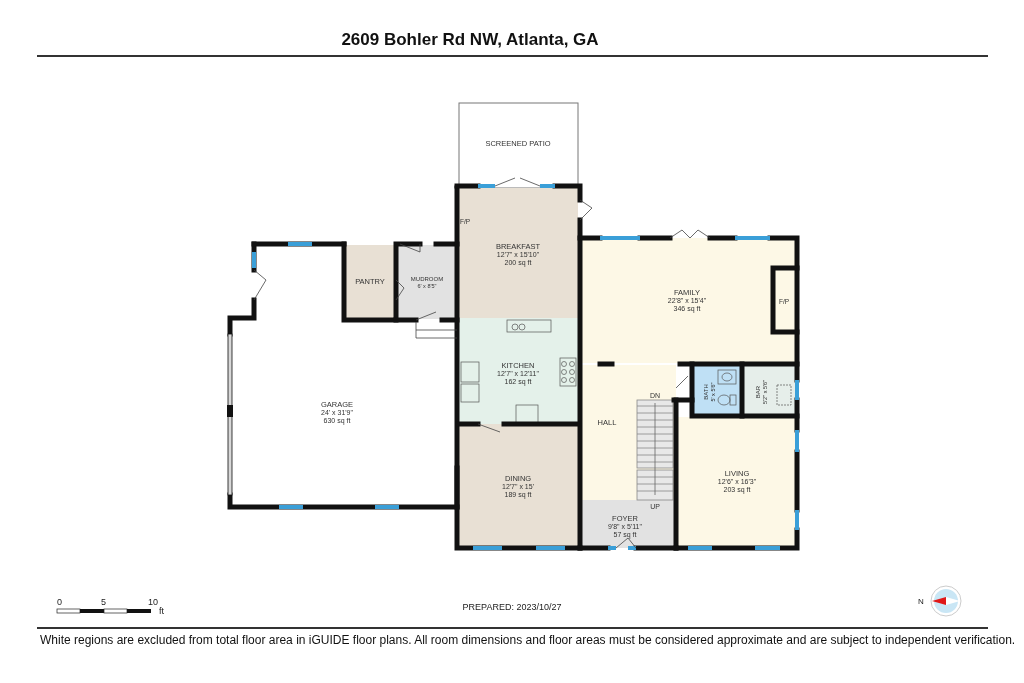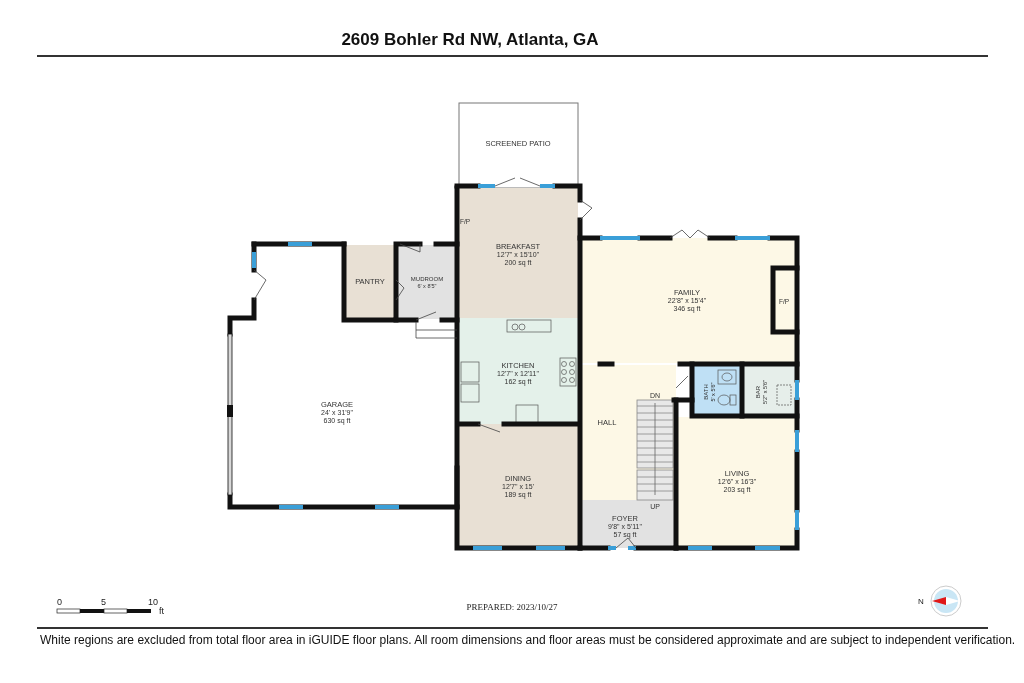--- a/index.html
+++ b/index.html
@@ -3,21 +3,21 @@
   <meta charset="utf-8">
   <style>
     html, body { margin: 0; padding: 0; background: #ffffff; }
     body { width: 1024px; height: 683px; position: relative; overflow: hidden;
            font-family: "Liberation Sans", sans-serif; color: #222; }
     .title { position: absolute; left: 0; top: 30px; width: 940px; text-align: center;
              font-weight: bold; font-size: 17px; color: #111; }
     .rule-top { position: absolute; left: 37px; top: 55px; width: 951px; height: 2px; background: #333; }
     .rule-bottom { position: absolute; left: 37px; top: 627px; width: 951px; height: 2px; background: #333; }
     .disclaimer { position: absolute; left: 40px; top: 633px; font-size: 12px; color: #111; white-space: nowrap; }
-    .prepared { position: absolute; left: 0; width: 1024px; top: 602px; text-align: center; font-size: 9px; color: #222; font-family: Liberation Serif, serif; }
+    .prepared { position: absolute; left: 0; width: 1024px; top: 602px; text-align: center; font-size: 9px; color: #222; }
     svg.plan { position: absolute; left: 0; top: 0; }
     .room-label { font-family: "Liberation Sans", sans-serif; font-size: 7px; fill: #333; text-anchor: middle; }
     .room-name { font-size: 7.5px; }
     .scale-text { font-family: "Liberation Sans", sans-serif; font-size: 9px; fill: #222; }
   </style>
 </head>
 <body>
 
 <div class="title">2609 Bohler Rd NW, Atlanta, GA</div>
 <div class="rule-top"></div>

